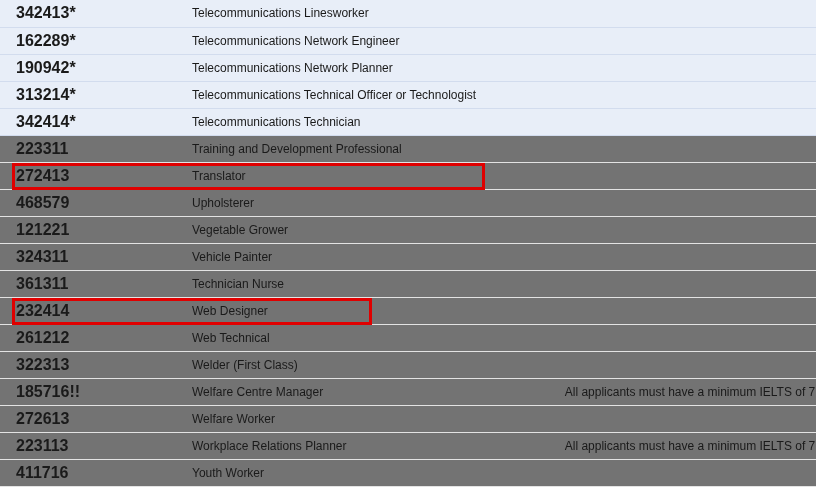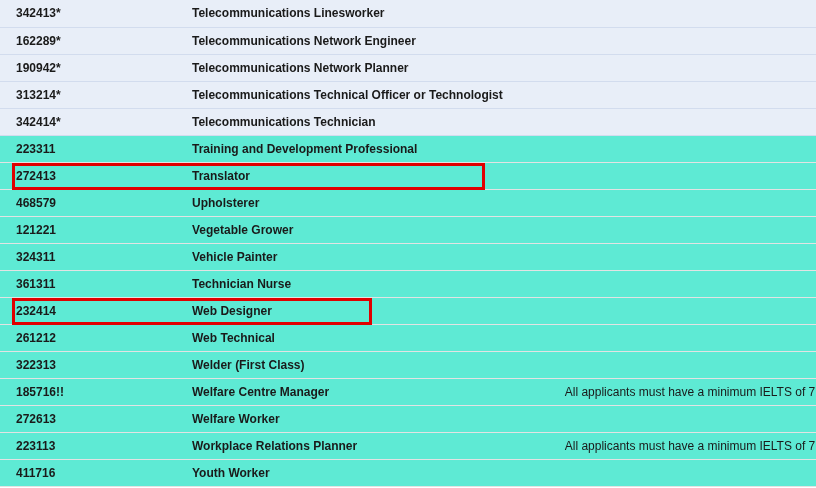--- a/index.html
+++ b/index.html
@@ -28,37 +28,37 @@
     vertical-align: middle;
     border-bottom: 1px solid #e3e3e3;
     white-space: nowrap;
     overflow: hidden;
     text-overflow: ellipsis;
   }
   td.col-code {
     width: 160px;
     font-weight: bold;
     padding-left: 16px;
-    font-size: 12px;
+    font-size: 16px;
   }
   td.col-name {
     width: 330px;
-    font-weight: bold;
+    font-weight: normal;
   }
   td.col-note {
     width: 326px;
     text-align: right;
     padding-right: 10px;
   }
   tr.shaded td {
     background: #e8eef8;
     border-bottom: 1px solid #d2dcee;
   }
   tr.plain td {
-    background: #5eead4;
+    background: #737373;
   }
   
   .highlight-box {
     position: absolute;
     border: 3px solid #e00000;
     box-sizing: border-box;
     pointer-events: none;
   }
   #page {
     position: relative;

